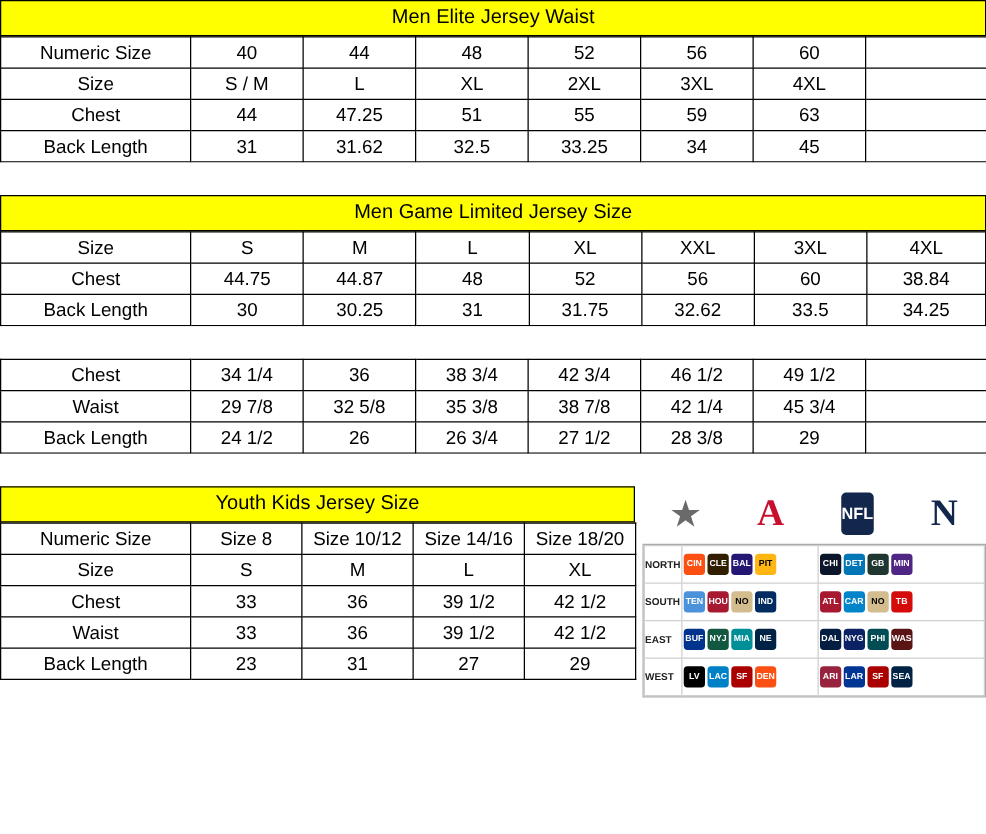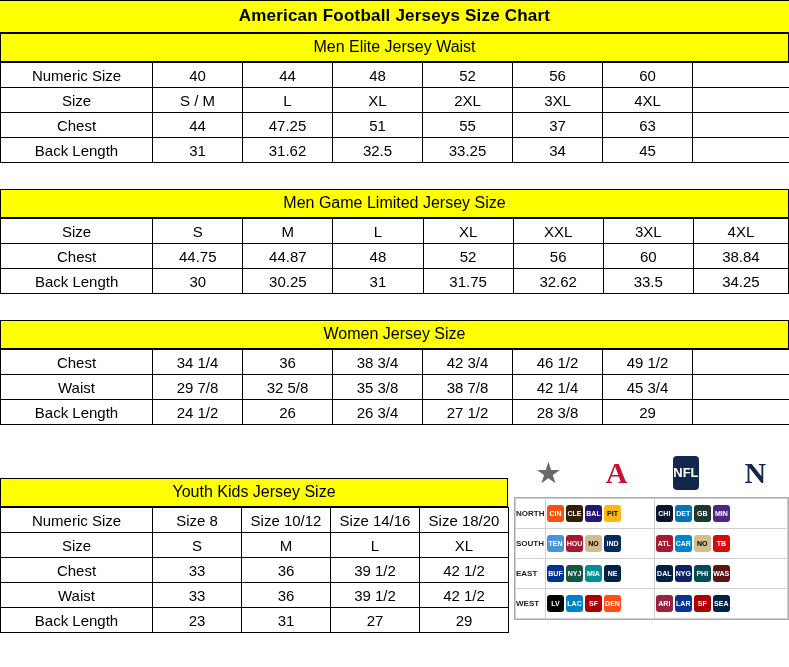--- a/index.html
+++ b/index.html
@@ -60,21 +60,20 @@
   }
   
   .bottom {
     display: flex;
     width: 100%;
     align-items: flex-start;
   }
   .bottom-left {
     width: 508px;
     flex: 0 0 508px;
-    margin-top: 27px;
   }
   .bottom-right {
     flex: 1 1 auto;
     padding-left: 6px;
   }
   .logo-row {
     display: flex;
     align-items: center;
     justify-content: space-around;
     height: 44px;
@@ -134,21 +133,20 @@
     color: #ffffff; background: #13264b; font-size: 13px;
     width: 26px; height: 34px; line-height: 34px; border-radius: 4px;
   }
   .star-logo { color: #6a6a6a; font-size: 26px; }
 </style>
 </head>
 <body>
 
 <div id="page">
 
-  <div class="title-bar">American Football Jerseys Size Chart</div>
 
   <div>
     <div class="section-head">Men Elite Jersey Waist</div>
     <table class="grid">
       <colgroup>
         <col style="width:152px">
           <col style="width:90px">
           <col style="width:90px">
           <col style="width:90px">
         <col style="width:90px">
@@ -176,21 +174,21 @@
           <td>3XL</td>
           <td>4XL</td>
           <td class="blank"></td>
         </tr>
         <tr>
           <td>Chest</td>
           <td>44</td>
           <td>47.25</td>
           <td>51</td>
           <td>55</td>
-          <td>37</td>
+          <td>59</td>
           <td>63</td>
           <td class="blank"></td>
         </tr>
         <tr>
           <td>Back Length</td>
           <td>31</td>
           <td>31.62</td>
           <td>32.5</td>
           <td>33.25</td>
           <td>34</td>
@@ -247,21 +245,20 @@
           <td>33.5</td>
           <td>34.25</td>
         </tr>
       </tbody>
     </table>
   </div>
 
   <div class="gap"></div>
 
   <div>
-    <div class="section-head">Women Jersey Size</div>
     <table class="grid">
       <colgroup>
         <col style="width:152px">
           <col style="width:90px">
           <col style="width:90px">
           <col style="width:90px">
         <col style="width:90px">
           <col style="width:90px">
           <col style="width:90px">
           <col style="width:97px">

